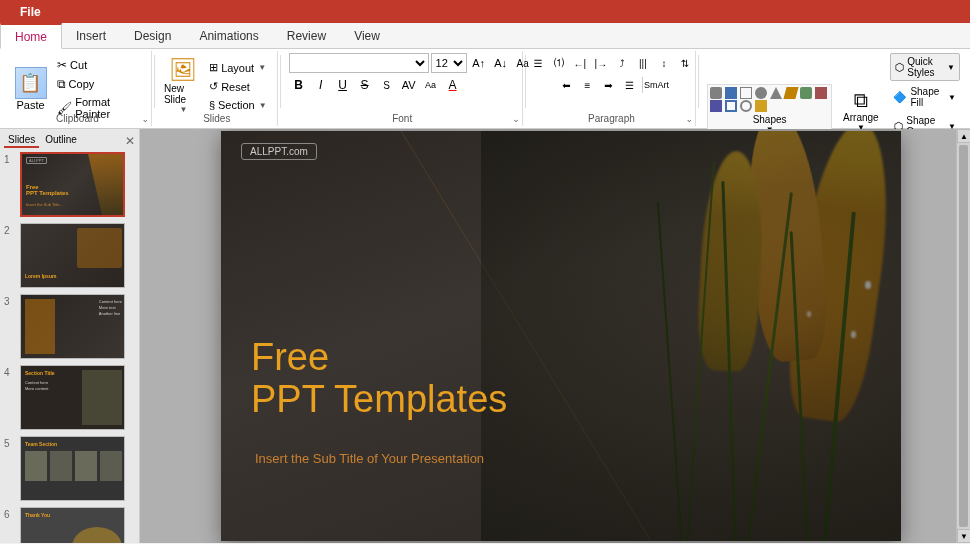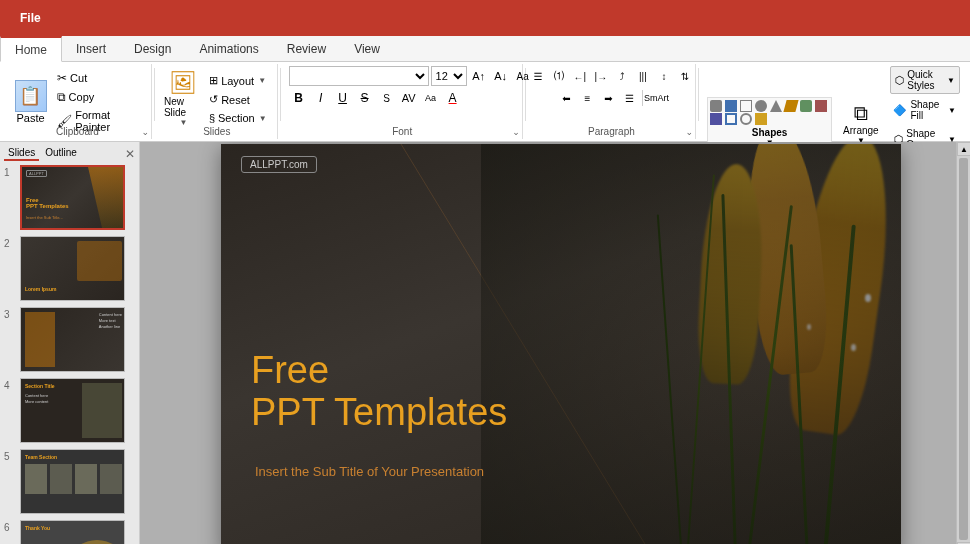--- a/index.html
+++ b/index.html
@@ -1,23 +1,23 @@
 <!DOCTYPE html>
 <html><head>
   <meta charset="utf-8">
   <style>
     * { box-sizing: border-box; margin: 0; padding: 0; }
     body { font-family: 'Segoe UI', Arial, sans-serif; font-size: 11px; background: #f0f0f0; overflow: hidden; width: 970px; height: 544px; }
 
     
-    .title-bar { height: 36px; background: #c0392b; display: flex; align-items: center; padding: 0 8px; }
+    .title-bar { height: 23px; background: #c0392b; display: flex; align-items: center; padding: 0 8px; }
     .file-tab { background: #c0392b; color: white; padding: 2px 12px; font-size: 12px; font-weight: bold; cursor: pointer; border: none; height: 22px; display: flex; align-items: center; }
     .ribbon-tabs { display: flex; background: #f5f5f5; border-bottom: 1px solid #ccc; height: 26px; }
     .ribbon-tab { padding: 4px 14px; cursor: pointer; font-size: 12px; color: #333; border: none; background: transparent; }
-    .ribbon-tab.active { background: white; border-top: 2px solid #c0392b; border-left: 1px solid #ccc; border-right: 1px solid #ccc; border-bottom: 1px solid white; margin-bottom: -1px; color: #404040; }
+    .ribbon-tab.active { background: white; border-top: 2px solid #c0392b; border-left: 1px solid #ccc; border-right: 1px solid #ccc; border-bottom: 1px solid white; margin-bottom: -1px; color: #be185d; }
 
     .ribbon-content { background: white; display: flex; align-items: stretch; padding: 2px 4px; height: 80px; border-bottom: 1px solid #ccc; }
     .ribbon-group { display: flex; flex-direction: column; padding: 2px 6px; border-right: 1px solid #ddd; min-width: 60px; position: relative; }
     .ribbon-group:last-child { border-right: none; }
     .ribbon-group-label { font-size: 10px; color: #555; text-align: center; position: absolute; bottom: 2px; left: 0; right: 0; }
     .ribbon-group-expand { position: absolute; bottom: 2px; right: 2px; font-size: 9px; color: #666; cursor: pointer; }
 
     .ribbon-group-content { display: flex; align-items: center; flex: 1; gap: 2px; }
 
     
@@ -240,21 +240,21 @@
           <div style="width:12px;height:12px;border-radius:50%;background:#808080;"></div>
           <div style="width:0;height:0;border-left:6px solid transparent;border-right:6px solid transparent;border-bottom:12px solid #808080;"></div>
           <div style="width:12px;height:12px;background:#c08000;transform:skewX(-15deg);"></div>
           <div style="width:12px;height:12px;border-radius:2px;background:#609060;"></div>
           <div style="width:12px;height:12px;background:#a05050;"></div>
           <div style="width:12px;height:12px;background:#5050a0;"></div>
           <div style="width:12px;height:12px;border:2px solid #4070b0;background:transparent;"></div>
           <div style="width:12px;height:12px;border-radius:50%;border:2px solid #808080;"></div>
           <div style="width:12px;height:12px;background:#d0a020;"></div>
         </div>
-        <span style="font-size:10px;margin-top:2px;font-weight:bold;">Shapes</span>
+        <span style="font-size:10px;margin-top:2px;">Shapes</span>
         <span style="font-size:8px;">▼</span>
       </div>
       <div class="shapes-btn">
         <span style="font-size:20px;">⧉</span>
         <span style="font-size:10px;">Arrange</span>
         <span style="font-size:8px;">▼</span>
       </div>
       <div style="display:flex;flex-direction:column;gap:3px;">
         <div class="btn-small" style="border:1px solid #bbb;padding:2px 4px;background:#f0f0f0;">
           <span>⬡</span>

